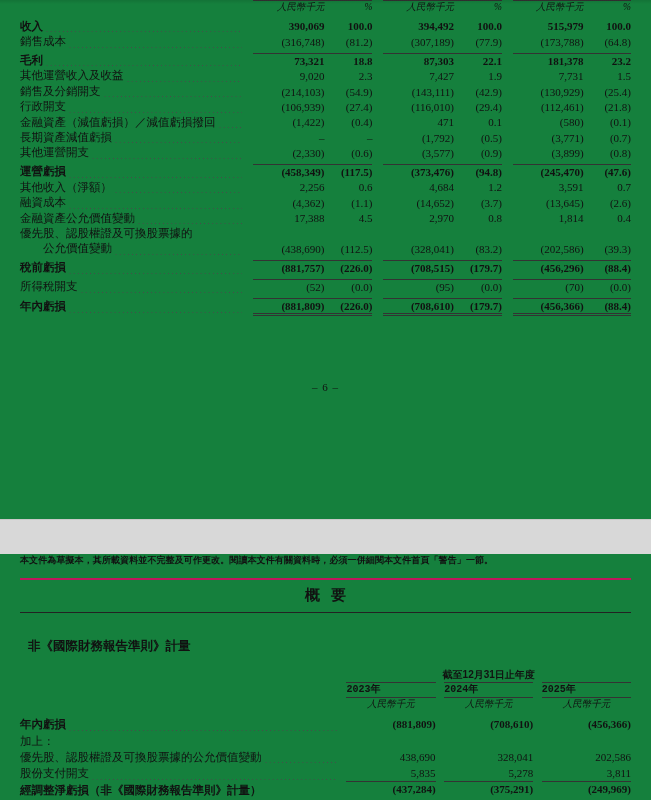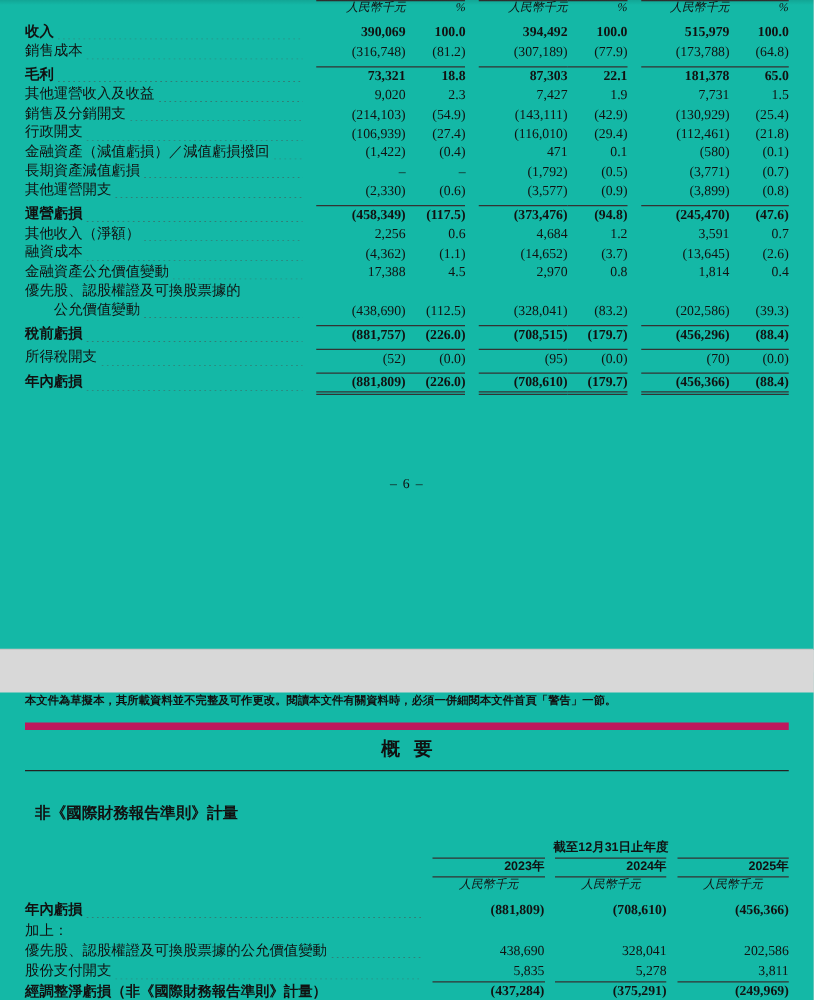--- a/index.html
+++ b/index.html
@@ -10,21 +10,21 @@
   body {
     width: 651px;
     height: 800px;
     overflow: hidden;
     font-family: "Liberation Serif", "DejaVu Serif", serif;
     color: #111;
     position: relative;
   }
 
   .page {
-    background: #14b8a6;
+    background: #15803d;
     position: relative;
     box-sizing: border-box;
   }
 
   
   #page-top {
     width: 651px;
     height: 520px;
     padding: 0 20px;
     border-bottom: 1px solid #c9c9c9;
@@ -123,21 +123,21 @@
   .disclaimer {
     font-size: 9px;
     font-weight: bold;
     font-family: "Liberation Sans", sans-serif;
     margin: 16px 0 0 0;
     letter-spacing: 0.1px;
     line-height: 1.4;
   }
   .sec-title-wrap {
     margin-top: 11px;
-    border-top: 6px solid #be185d;
+    border-top: 2px solid #be185d;
     border-bottom: 1px solid #222;
     padding: 6px 0 7px 0;
     text-align: center;
   }
   .sec-title {
     font-family: "Liberation Sans", sans-serif;
     font-weight: bold;
     font-size: 15px;
     letter-spacing: 11px;
     padding-left: 11px;
@@ -161,22 +161,22 @@
   .amt2 { width: 96px; text-align: right; padding-right: 6px; font-size: 11px; }
 
   .yearspan {
     text-align: center;
     font-family: "Liberation Sans", sans-serif;
     font-weight: bold;
     font-size: 10px;
     padding-bottom: 2px;
   }
   .yearlbl {
-    text-align: right;
-    font-family: Liberation Sans, sans-serif;
+    text-align: left;
+    font-family: Liberation Mono, monospace;
     font-weight: bold;
     font-size: 10px;
     border-top: 1px solid #333;
     padding: 2px 0 2px 0;
   }
   .unitlbl {
     text-align: center;
     font-style: italic;
     font-size: 9.5px;
     border-top: 1px solid #333;
@@ -270,21 +270,21 @@
             </div>
           </td>
           <td class="sp"></td>
           <td class="amt bold rule-top">73,321</td>
           <td class="pct bold rule-top">18.8</td>
           <td class="sp"></td>
           <td class="amt bold rule-top">87,303</td>
           <td class="pct bold rule-top">22.1</td>
           <td class="sp"></td>
           <td class="amt bold rule-top">181,378</td>
-          <td class="pct bold rule-top">65.0</td>
+          <td class="pct bold rule-top">23.2</td>
         </tr>
         <tr>
           <td class="lbl">
             <div class="leaderwrap">
               <span class="name">其他運營收入及收益</span>
               <span class="dots"></span>
             </div>
           </td>
           <td class="sp"></td>
           <td class="amt">9,020</td>

